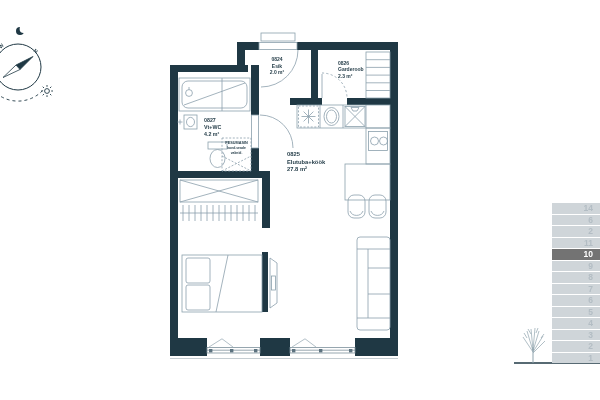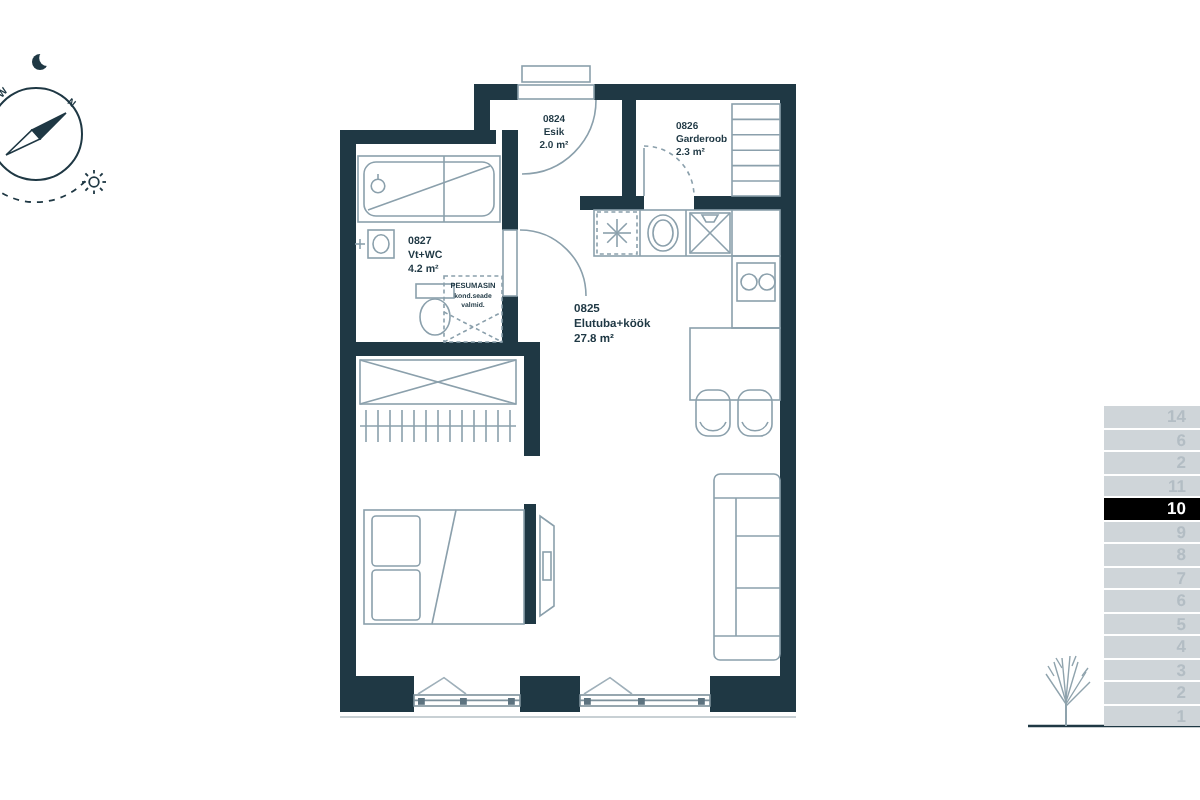--- a/index.html
+++ b/index.html
@@ -6,21 +6,21 @@
   .stage{position:relative;width:600px;height:400px;background:#ffffff;overflow:hidden;
          font-family:"Liberation Sans",sans-serif;}
   .plan-svg{position:absolute;left:0;top:0;}
   svg text{fill:#1f3844;font-family:"Liberation Sans",sans-serif;font-weight:700;}
   
   .floor-stack{position:absolute;left:552px;top:203px;width:48px;display:flex;
                flex-direction:column;gap:1px;}
   .floor-row{height:10.5px;line-height:10.5px;background:#cfd5d9;color:#b3bdc4;
              font-size:8.5px;font-weight:700;text-align:right;padding-right:7px;
              box-sizing:border-box;cursor:pointer;}
-  .floor-row.active{background:#000000;color:#ffffff;}
+  .floor-row.active{background:#737373;color:#ffffff;}
 </style>
 </head>
 <body>
 
 <div class="stage">
 
   <svg class="plan-svg" width="600" height="400" viewBox="0 0 600 400">
 
     <g stroke="#1f3844" fill="none" stroke-width="1">
       <circle cx="18" cy="67" r="23"></circle>

